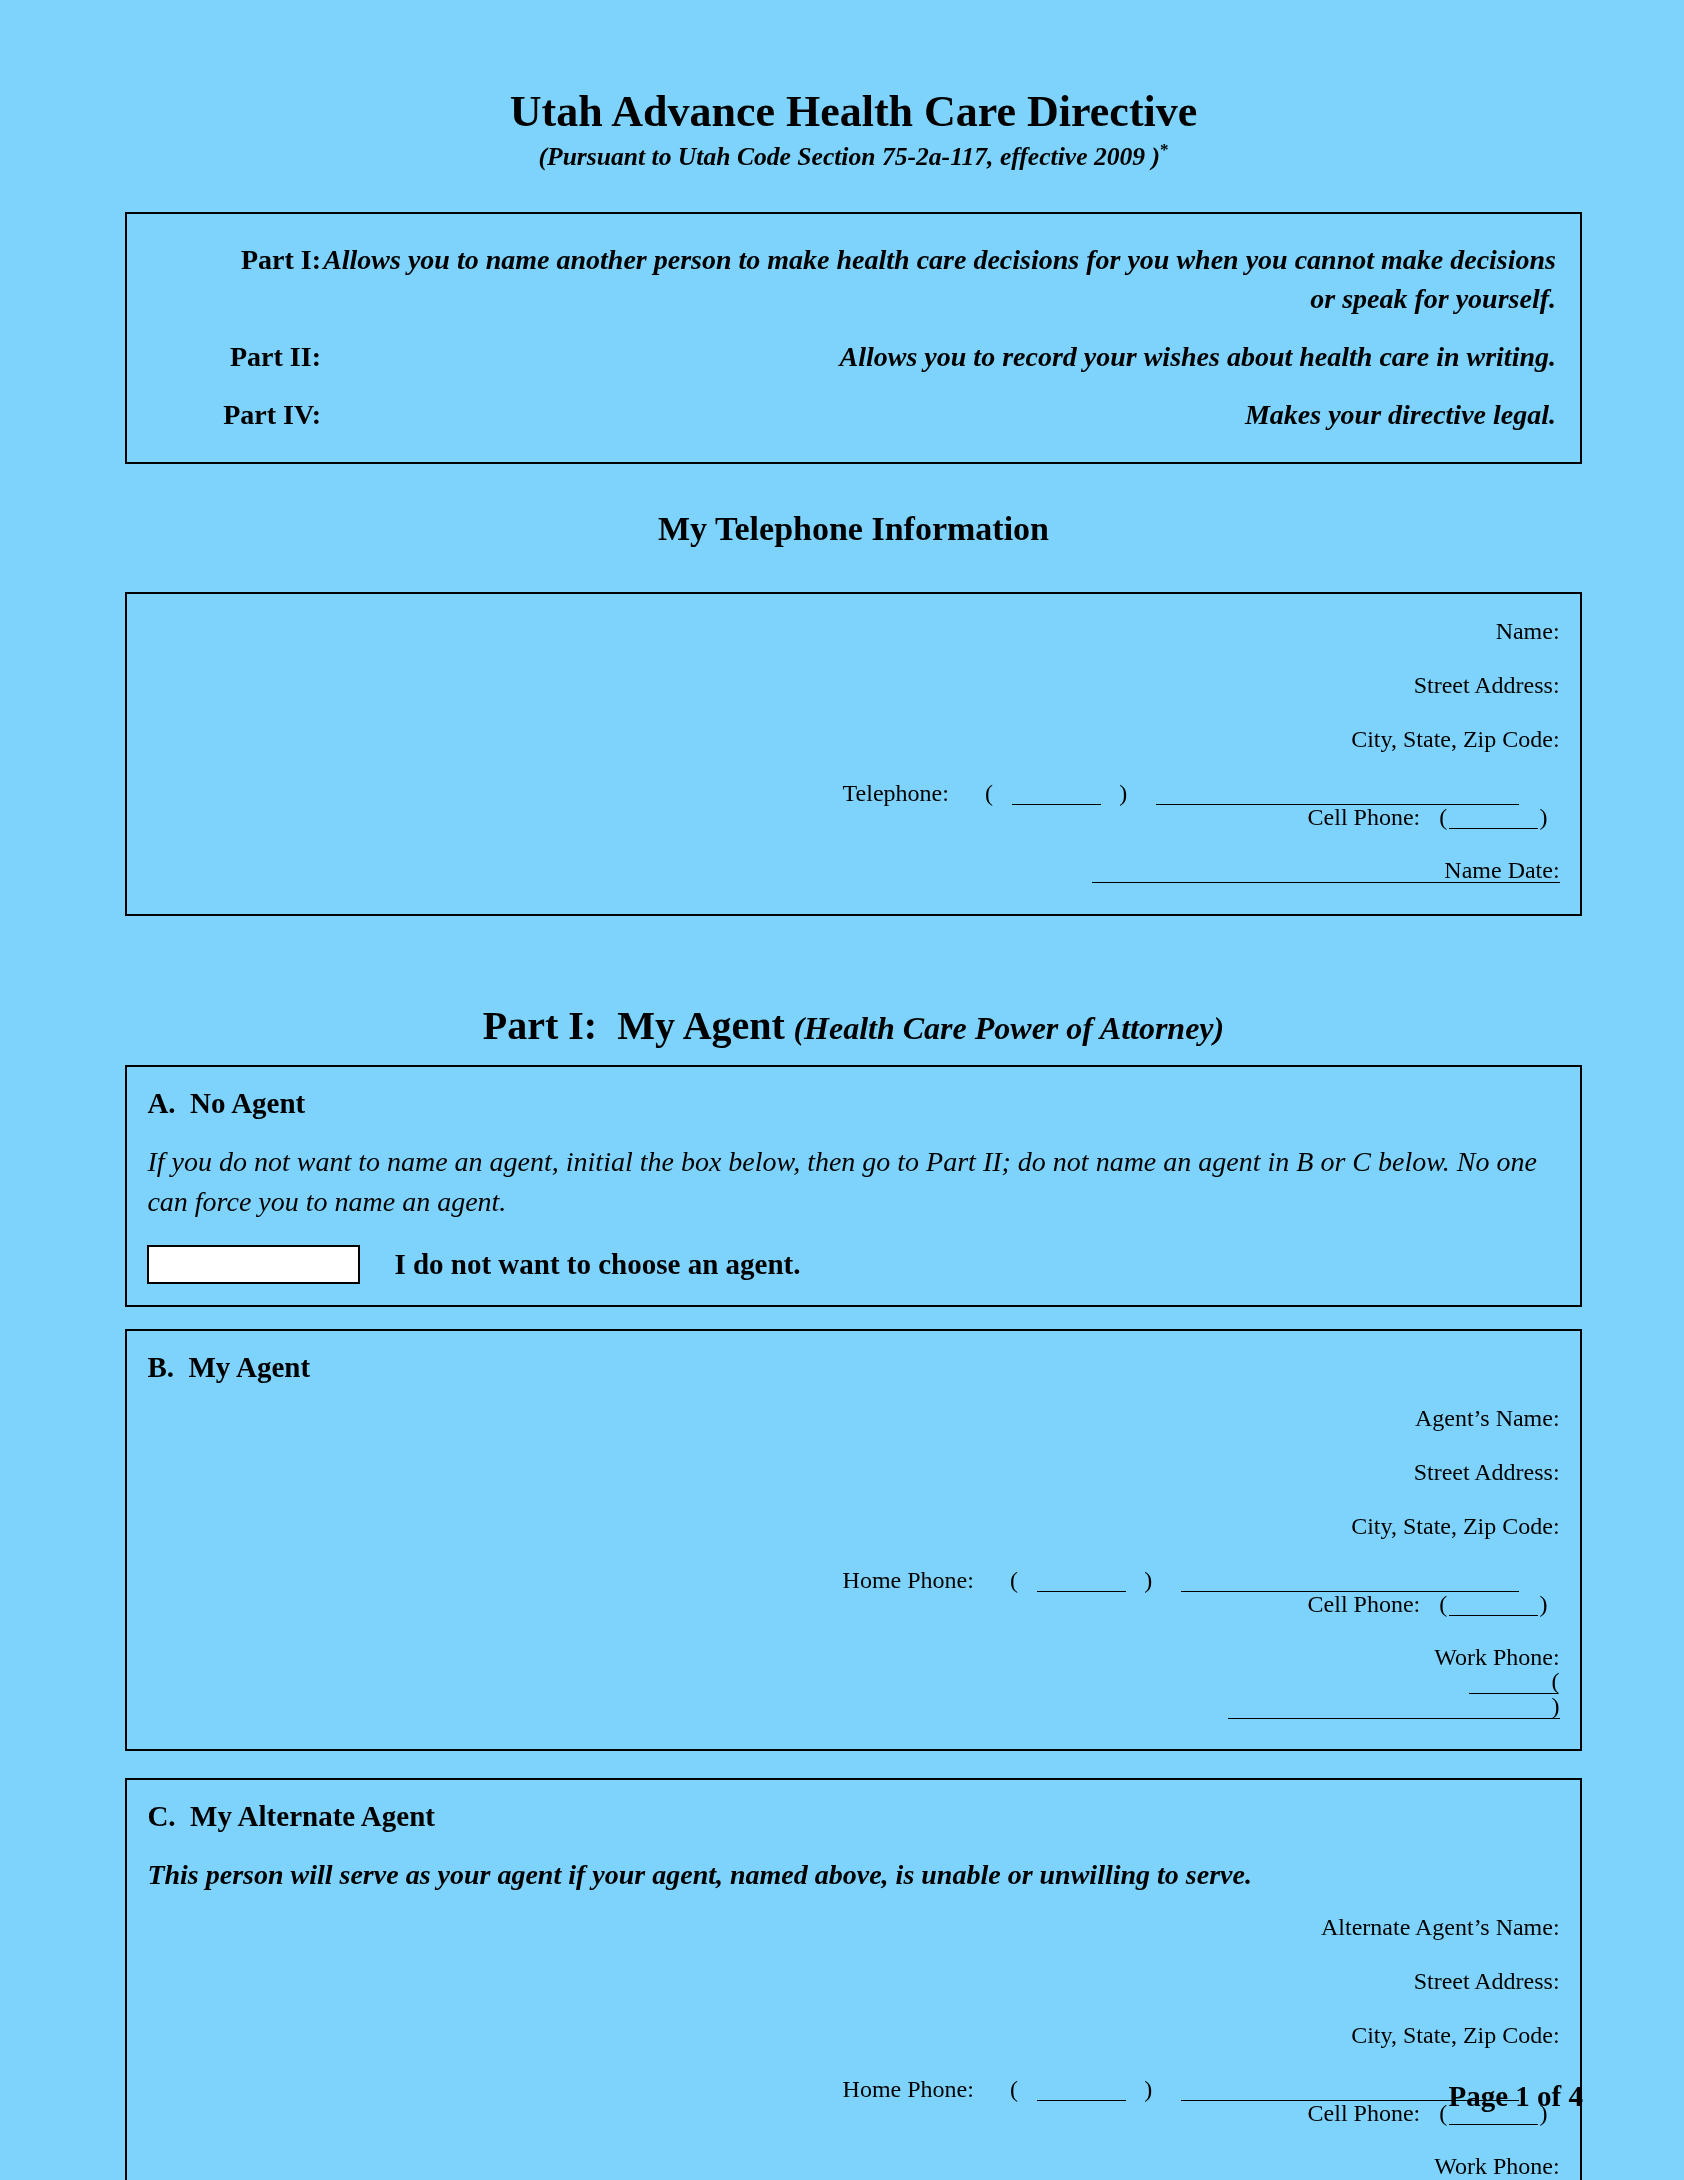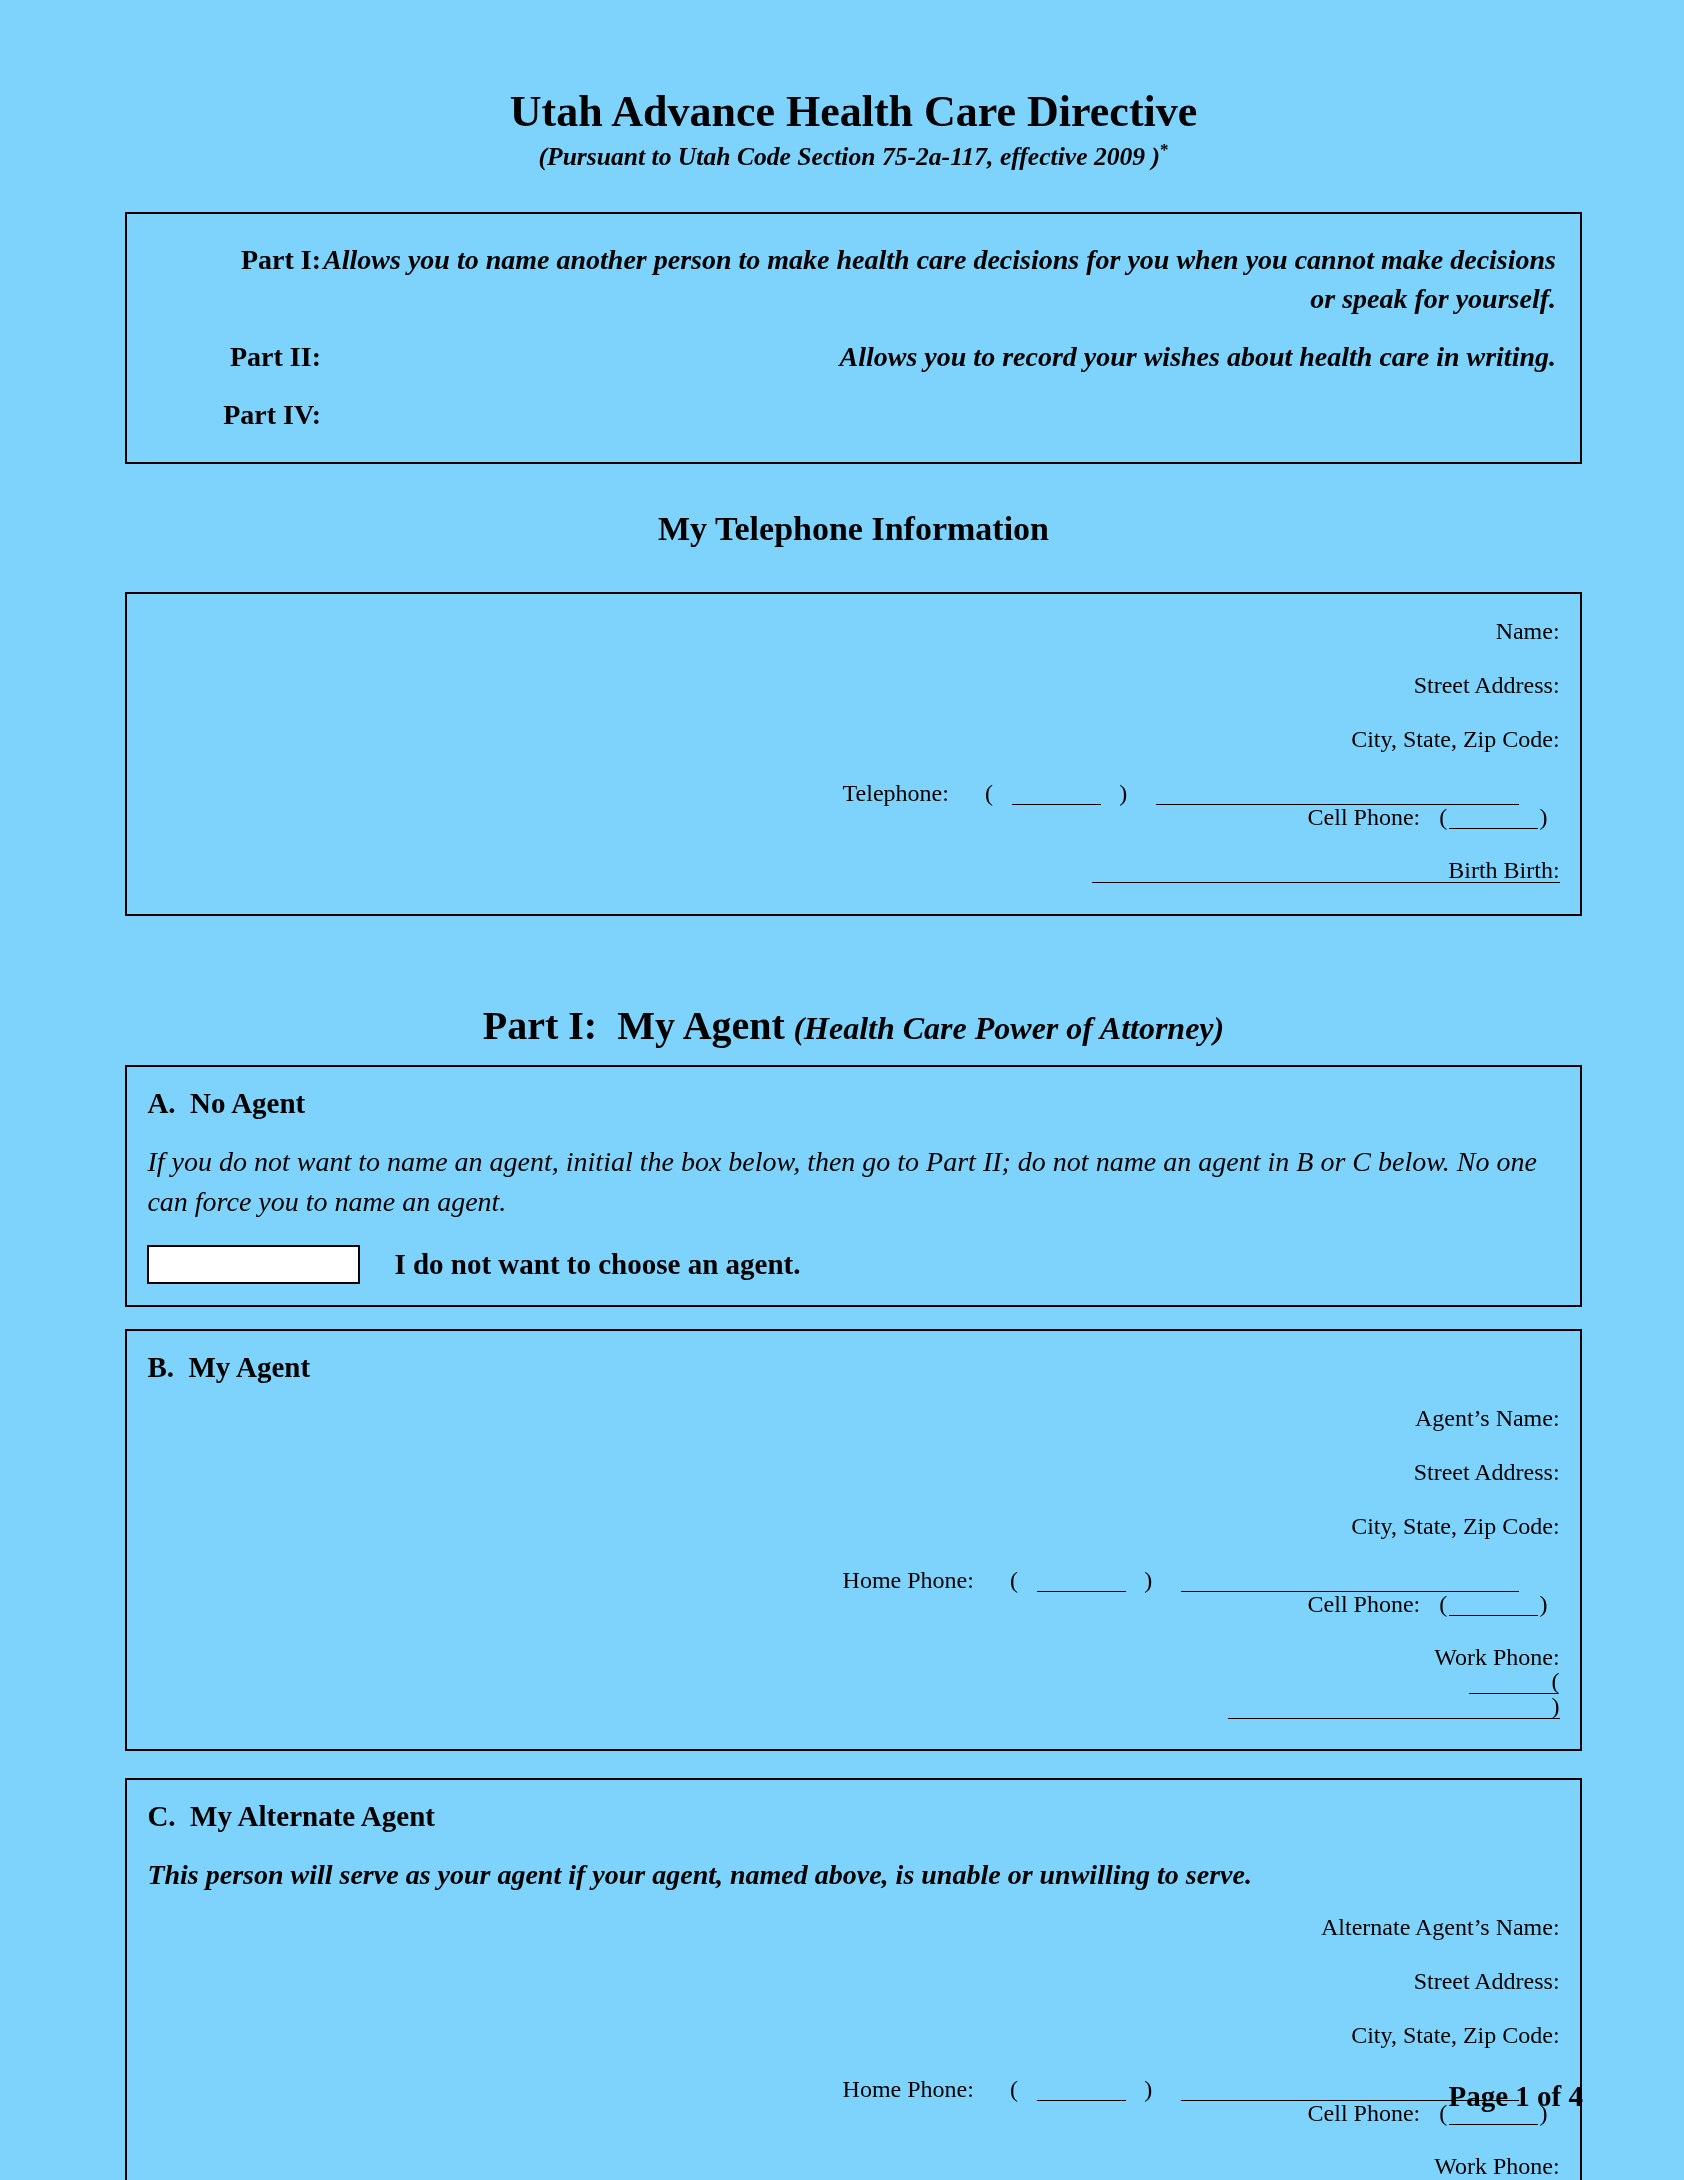--- a/index.html
+++ b/index.html
@@ -158,20 +158,21 @@
       <div class="ov-row">
         <span class="ov-label">Part I:</span>
         <span class="ov-desc">Allows you to name another person to make health care decisions for you when you cannot make decisions or speak for yourself.</span>
       </div>
       <div class="ov-row">
         <span class="ov-label">Part II:</span>
         <span class="ov-desc">Allows you to record your wishes about health care in writing.</span>
       </div>
       <div class="ov-row">
         <span class="ov-label">Part IV:</span>
+        <span class="ov-desc">Makes your directive legal.</span>
       </div>
     </section>
 
     <h2 class="center-heading">My Telephone Information</h2>
 
     <section class="box personal-box">
       <div class="row">
         <span class="flabel">Name:</span>
         <span class="fill flex"></span>
       </div>
@@ -193,21 +194,21 @@
         </span>
         <span class="pgroup pg-second">
           <span class="flabel">Cell Phone:</span>
           <span class="paren gap-l">(</span>
           <span class="fill w-area"></span>
           <span class="paren">)</span>
           <span class="fill flex"></span>
         </span>
       </div>
       <div class="row">
-        <span class="flabel">Birth Birth:</span>
+        <span class="flabel">Name Date:</span>
         <span class="fill w-birth"></span>
       </div>
     </section>
 
     <h2 class="part-heading"><span class="main pre">Part I:  My Agent</span><span class="sub">(Health Care Power of Attorney)</span></h2>
 
     <section class="box sec-a">
       <h3 class="box-title pre">A.  No Agent</h3>
       <p class="note">If you do not want to name an agent, initial the box below, then go to Part II; do not name an agent in B or C below. No one can force you to name an agent.</p>
       <div class="initial-row">

